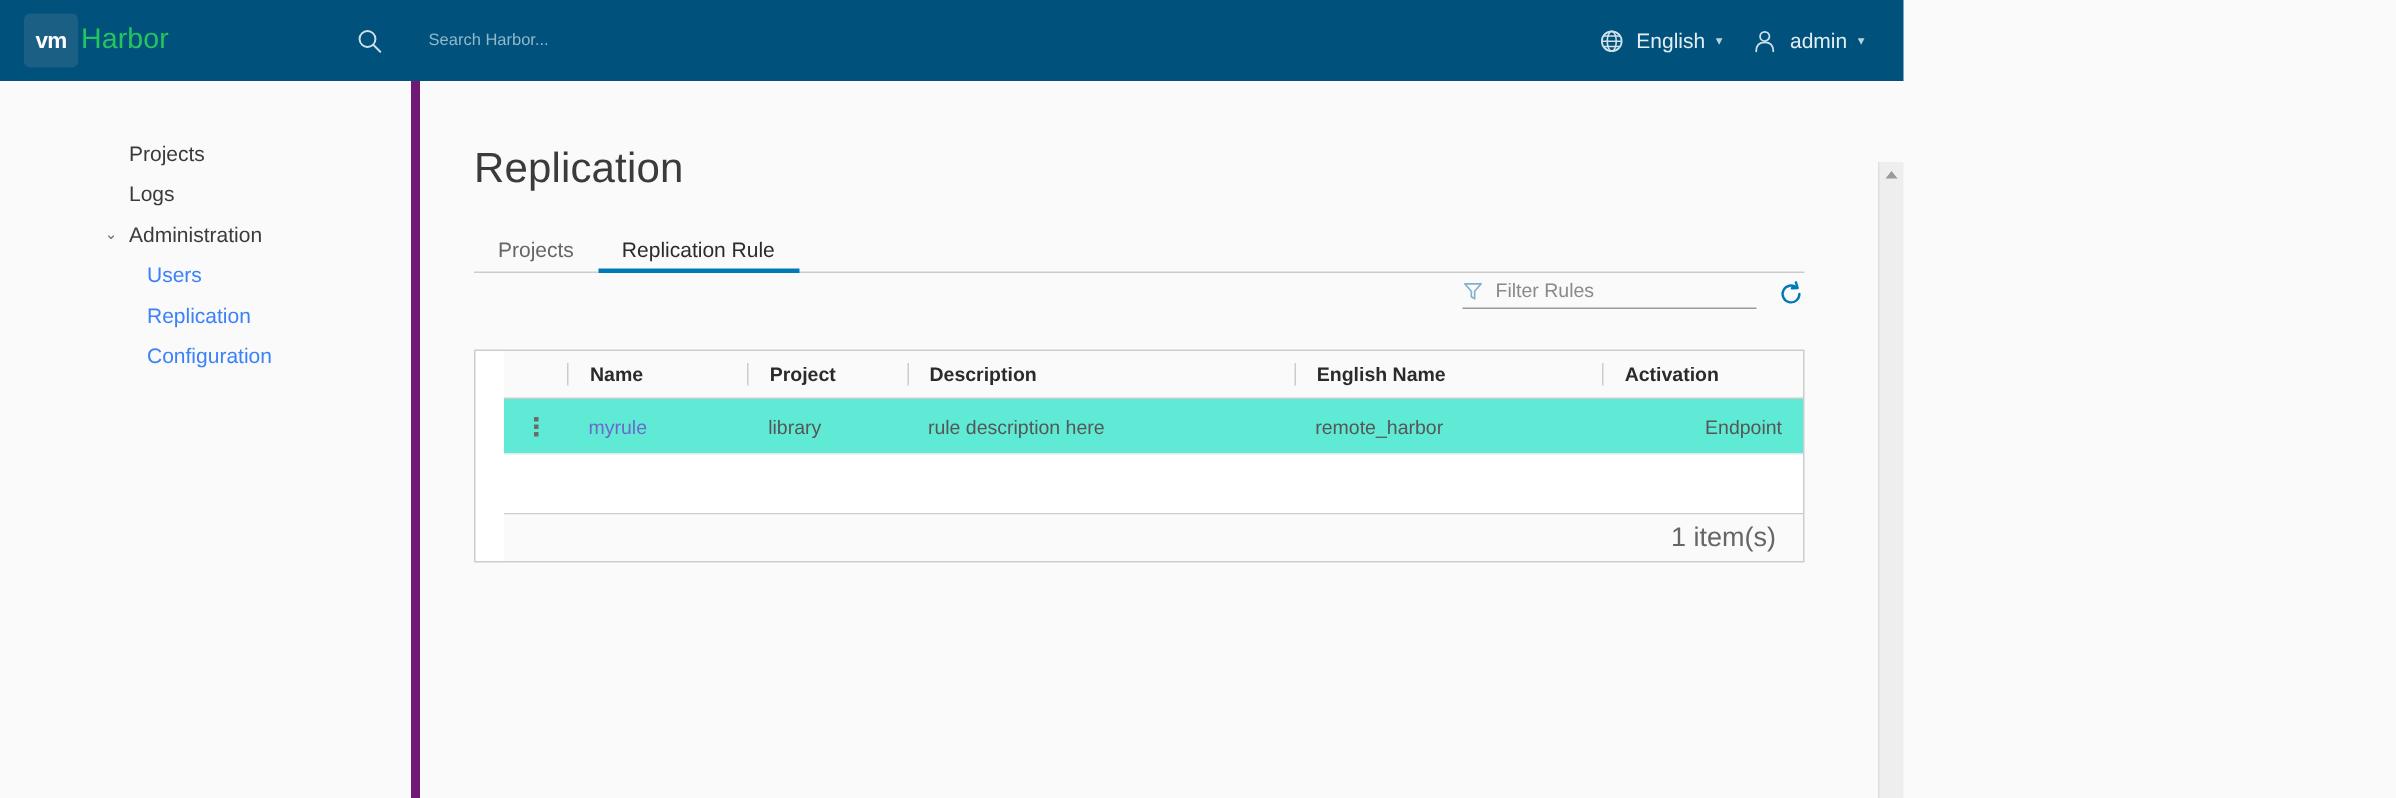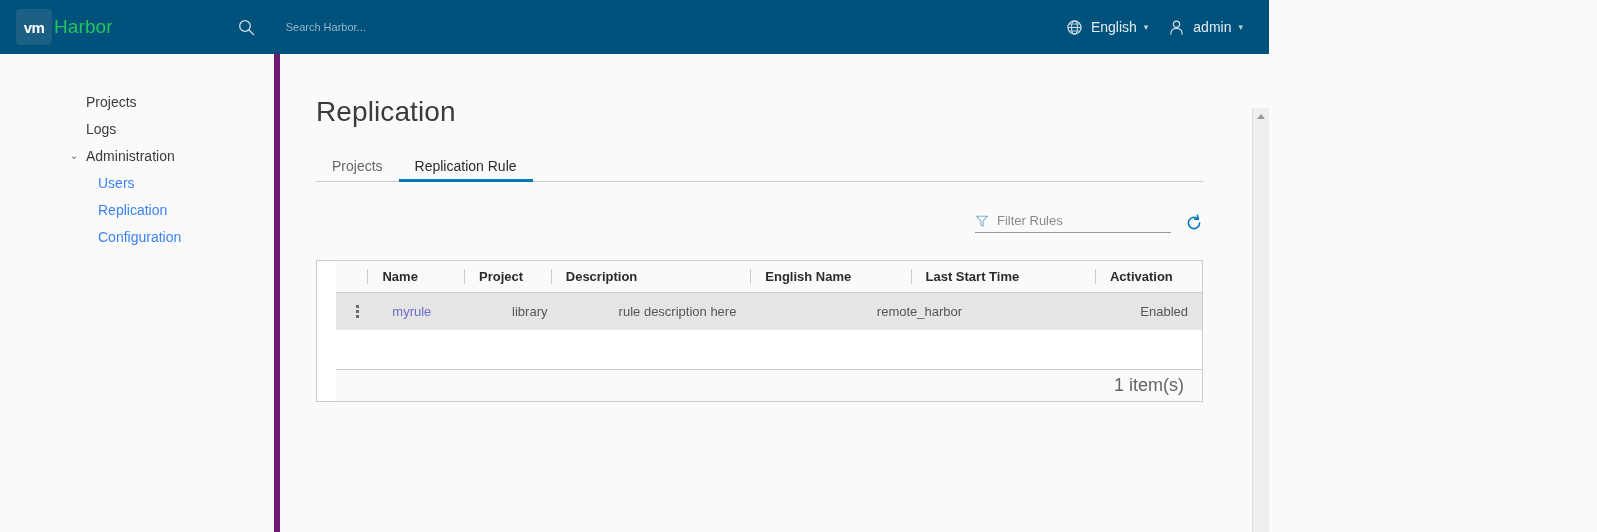--- a/index.html
+++ b/index.html
@@ -195,21 +195,20 @@
     bottom: -1px;
     height: 3px;
     background: #0079b8;
   }
 
   
   .toolbar {
     display: flex;
     justify-content: flex-end;
     align-items: center;
-    margin-top: 27px;
     height: 28px;
   }
   .filter-box {
     display: flex;
     align-items: center;
     width: 196px;
     border-bottom: 1px solid #9a9a9a;
     padding-bottom: 4px;
   }
   .filter-icon {
@@ -264,21 +263,21 @@
     height: 15px;
     display: flex;
     align-items: center;
     box-sizing: border-box;
   }
   .thead .cell:first-child {
     border-left: none;
   }
   .tbody-row {
     height: 36px;
-    background: #e5e5e5;
+    background: #5eead4;
     border-bottom: 1px solid #e8e8e8;
     font-size: 13px;
     color: #565656;
   }
   .spacer-row {
     height: 39px;
     background: #ffffff;
     border-bottom: 1px solid #cccccc;
   }
   .tfoot {
@@ -445,39 +444,38 @@
         </div>
 
         <div class="table">
 
           <div class="trow thead">
             <div class="cell c-actions"></div>
             <div class="cell c-name">Name</div>
             <div class="cell c-project">Project</div>
             <div class="cell c-desc">Description</div>
             <div class="cell c-endpoint">English Name</div>
-            <div class="cell c-time">Last Start Time</div>
             <div class="cell c-activation">Activation</div>
           </div>
 
           <div class="trow tbody-row">
             <div class="cell c-actions">
               <span class="kebab">
                 <i></i>
                   <i></i>
                   <i></i>
               </span>
             </div>
             <div class="cell c-name">
               <span class="link">myrule</span>
             </div>
             <div class="cell c-project">library</div>
             <div class="cell c-desc">rule description here</div>
             <div class="cell c-endpoint">remote_harbor</div>
-            <div class="cell c-activation">Enabled</div>
+            <div class="cell c-activation">Endpoint</div>
           </div>
 
           <div class="spacer-row"></div>
 
           <div class="tfoot">
             <span>1 item(s)</span>
           </div>
         </div>
       </div>
     </div>

